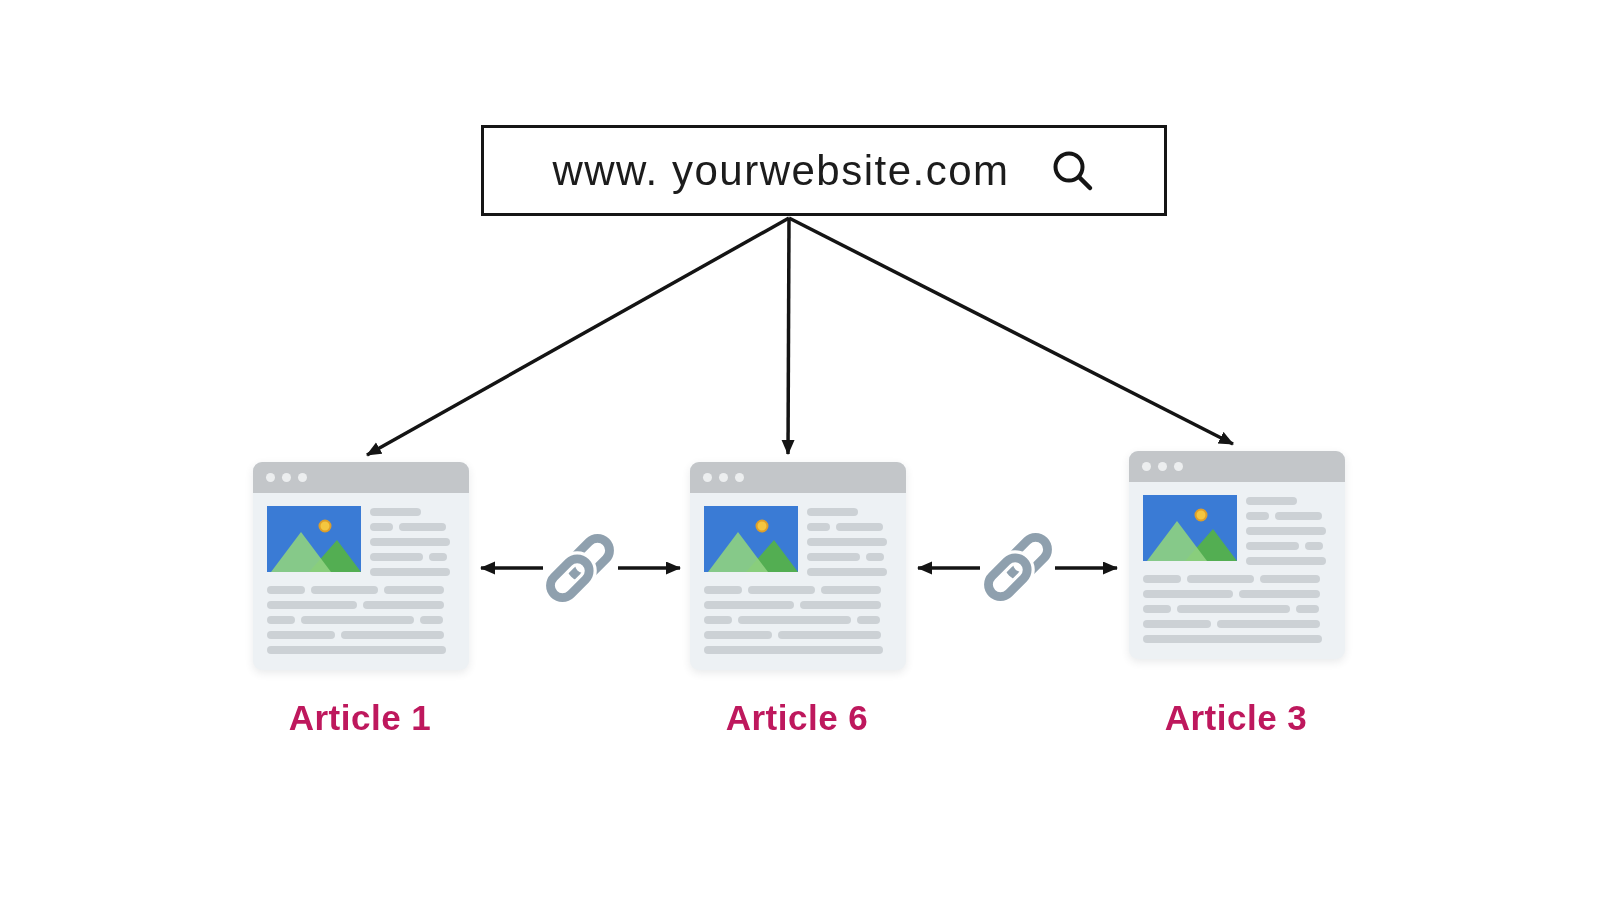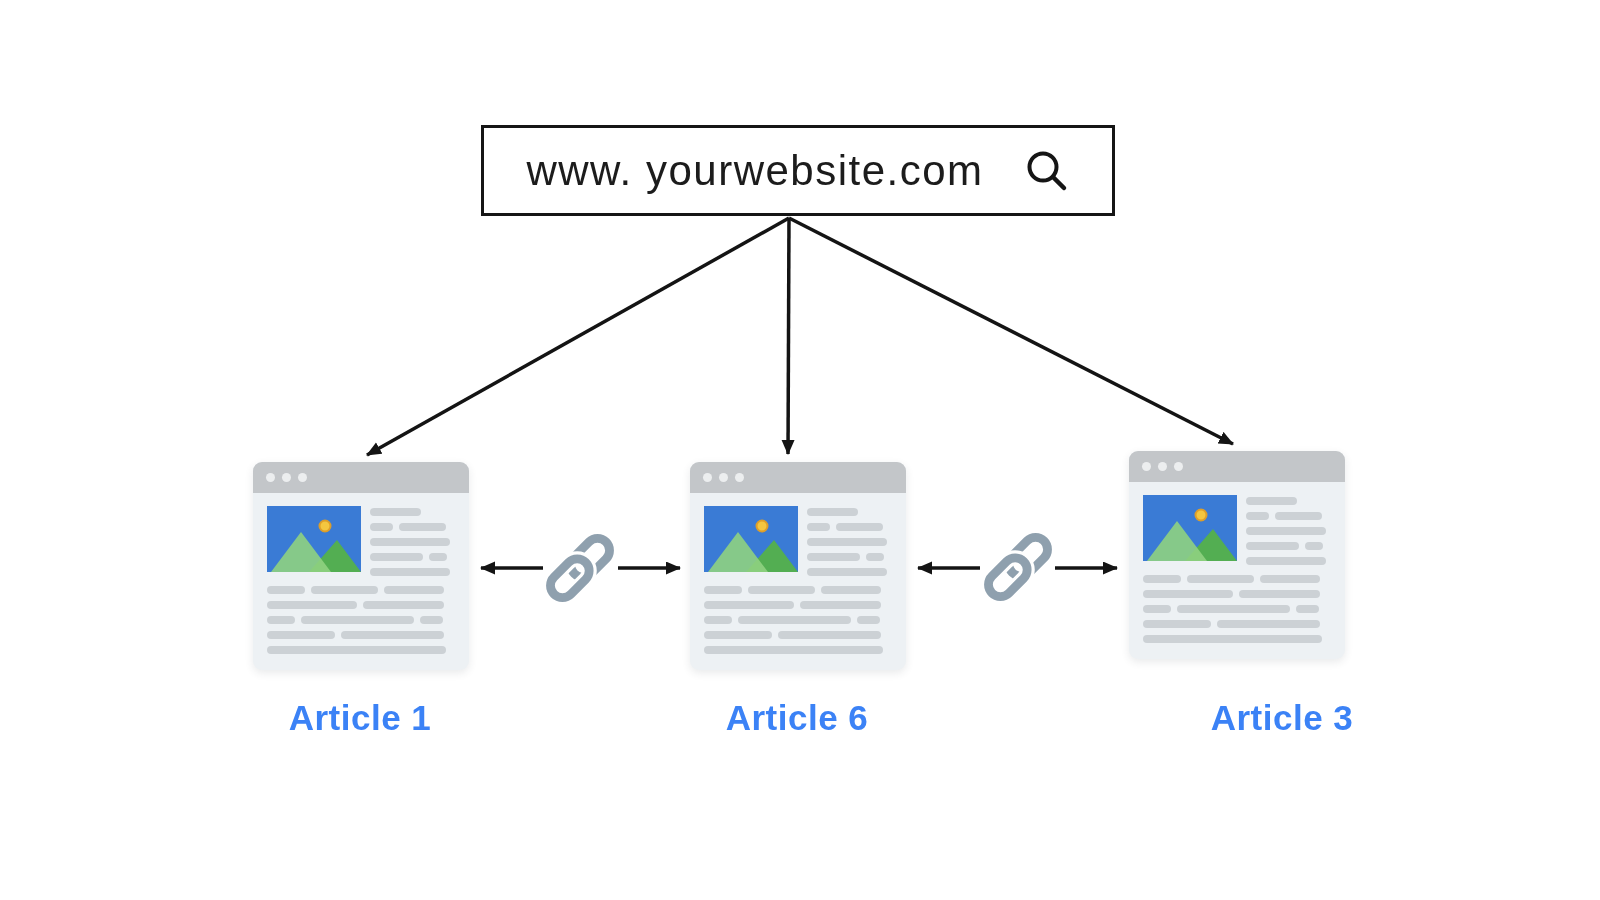--- a/index.html
+++ b/index.html
@@ -4,21 +4,21 @@
 <style>
   html,body{margin:0;padding:0;background:#ffffff;}
   .stage{
     position:relative;width:1600px;height:900px;background:#ffffff;
     font-family:"Liberation Sans",sans-serif;overflow:hidden;
   }
   .overlay{position:absolute;left:0;top:0;width:1600px;height:900px;pointer-events:none;}
 
   
   .url-bar{
-    position:absolute;left:481px;top:125px;width:634px;height:91px;
+    position:absolute;left:481px;top:125px;width:686px;height:91px;
     box-sizing:border-box;border:3px solid #151515;background:#ffffff;
     display:flex;align-items:center;justify-content:center;gap:40px;
   }
   .url-text{
     font-size:42px;font-weight:400;color:#1c1c1c;letter-spacing:1.5px;
     white-space:nowrap;
   }
   .search-icon{display:block;}
 
   
@@ -41,25 +41,25 @@
   .thumb{flex:0 0 94px;}
   .col-lines{flex:1;min-width:0;padding-top:2px;}
   .lrow{display:flex;gap:6px;margin-bottom:7px;}
   .lrow:last-child{margin-bottom:0;}
   .seg{height:8px;border-radius:4px;background:#ccd1d5;flex:0 0 auto;}
   .body-lines{margin-top:10px;}
 
   
   .article-label{
     position:absolute;top:698px;width:260px;text-align:center;
-    font-size:35px;font-weight:700;color:#3b82f6;letter-spacing:.5px;
+    font-size:35px;font-weight:700;color:#be185d;letter-spacing:.5px;
   }
   .label-1{left:230px;}
   .label-2{left:667px;}
-  .label-3{left:1152px;}
+  .label-3{left:1106px;}
 </style>
 </head>
 <body>
 
 <div class="stage">
 
   <svg class="overlay" viewBox="0 0 1600 900" xmlns="http://www.w3.org/2000/svg">
     <defs>
       <marker id="ah" markerUnits="userSpaceOnUse" markerWidth="18" markerHeight="16" refX="14" refY="6.5" orient="auto">
         <path d="M0,0 L15,6.5 L0,13 Z" fill="#141414"></path>

